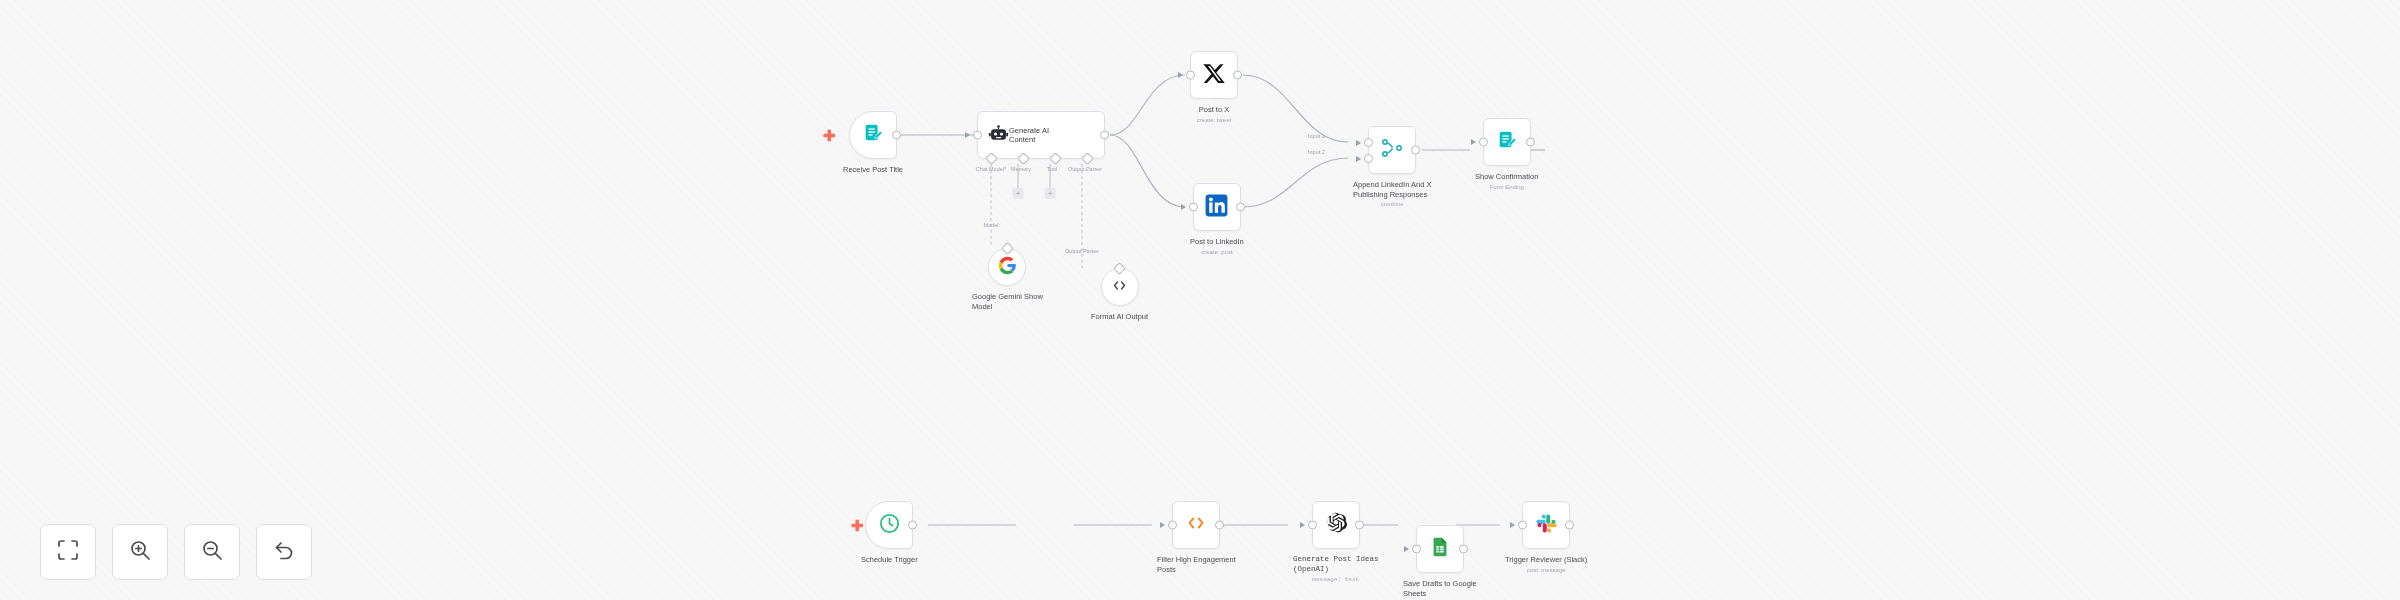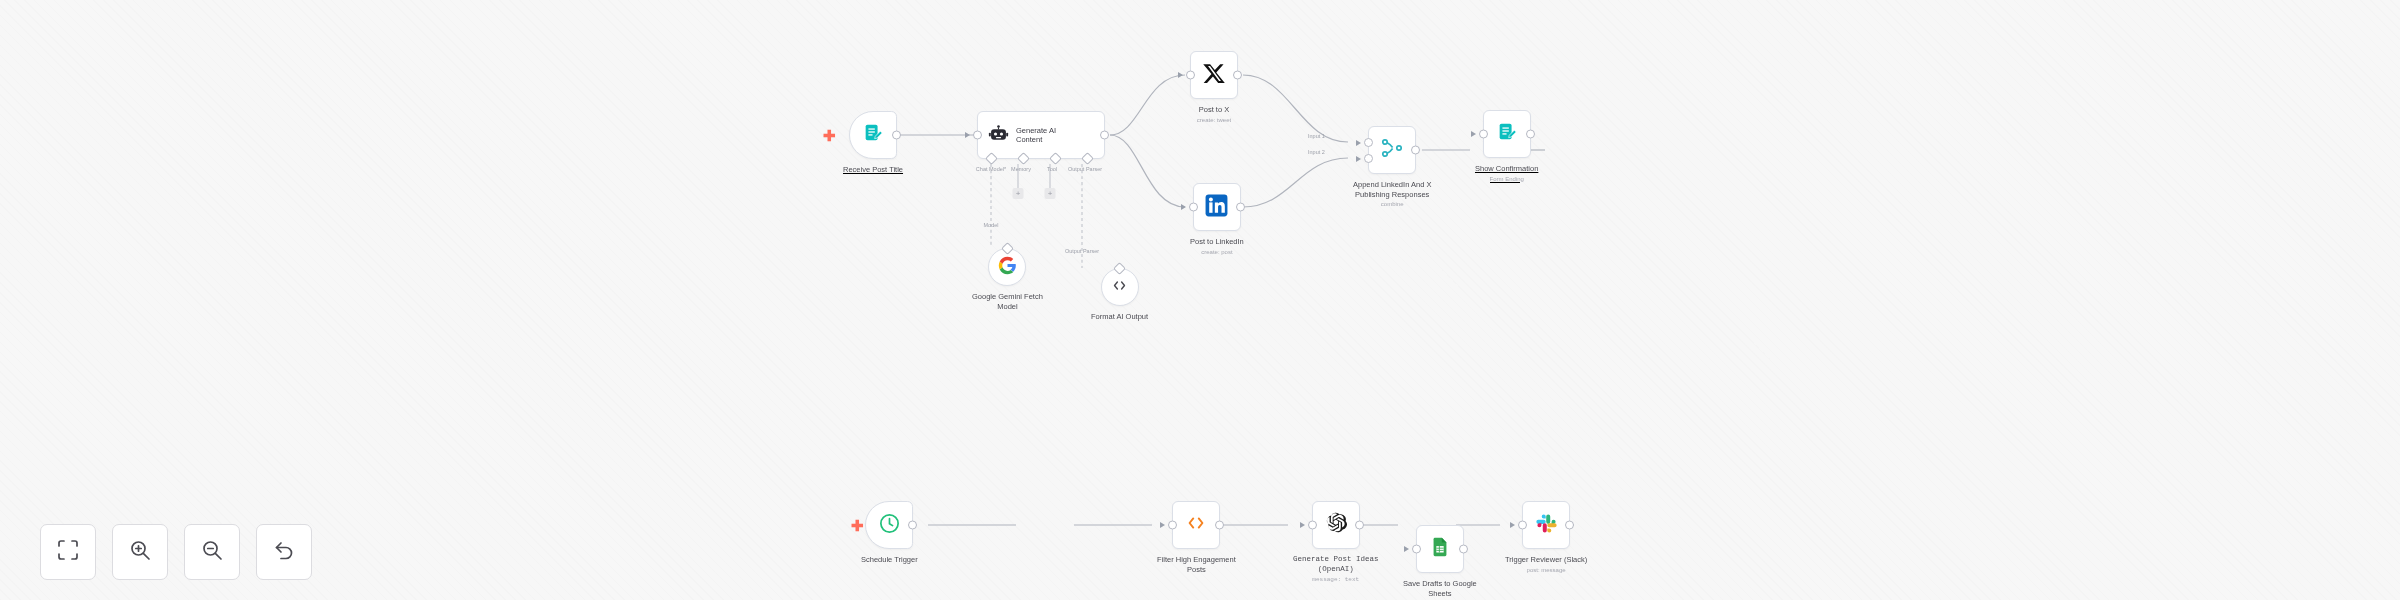--- a/index.html
+++ b/index.html
@@ -25,36 +25,36 @@
   }
   .nbox {
     position: relative;
     background: #fff;
     border: 1px solid #dbdfe7;
     border-radius: 6px;
     display: flex; align-items: center; justify-content: center;
     box-shadow: 0 1px 2px rgba(0,0,0,0.04);
   }
   .nbox.sq { width: 48px; height: 48px; }
-  .nbox.wide { width: 128px; height: 48px; gap: 7px; padding: 0 10px; justify-content: flex-start; }
+  .nbox.wide { width: 128px; height: 48px; padding: 0 10px; justify-content: flex-start; }
   
   .nbox.trig {
     width: 48px; height: 48px;
     border-radius: 26px 6px 6px 26px;
   }
   .nbox.circ {
     width: 38px; height: 38px; border-radius: 50%;
   }
 
   .nlabel {
     margin-top: 6px;
     font-size: 7.5px;
     line-height: 9.5px;
     color: #4b4b52;
-    text-align: center;
+    text-align: left;
     white-space: pre-line;
     max-width: 118px;
     font-weight: 400;
   }
   .nsub {
     margin-top: 2px;
     font-size: 6px;
     line-height: 7px;
     color: #a5a7b0;
     text-align: center;
@@ -170,21 +170,21 @@
     <g stroke="#b0b4bd" stroke-width="1.2" fill="none">
       <path d="M928,525 L1016,525"></path>
       <path d="M1074,525 L1152,525"></path>
       <path d="M1210,525 L1288,525"></path>
       <path d="M1346,525 L1398,525"></path>
       <path d="M1456,525 L1500,525"></path>
       <path d="M1558,525 L1574,525"></path>
     </g>
   </svg>
 
-  <div class="node" style="left:843px; top:111px;text-decoration:underline;">
+  <div class="node" style="left:843px; top:111px;">
     <div class="nbox trig">
       <span>
         <svg width="22" height="22" viewBox="0 0 24 24">
           <rect x="4" y="3" width="13" height="17" rx="2" fill="#0BBFBF"></rect>
           <rect x="7" y="7" width="7" height="1.4" fill="#fff"></rect>
           <rect x="7" y="10.2" width="7" height="1.4" fill="#fff"></rect>
           <rect x="7" y="13.4" width="4.5" height="1.4" fill="#fff"></rect>
           <path d="M14.5 15.5 L20 10 L22 12 L16.5 17.5 L13.8 18.2 Z" fill="#0BBFBF" stroke="#fff" stroke-width="0.7"></path>
         </svg>
       </span>
@@ -237,21 +237,21 @@
       <div class="subport-top"></div>
       <span>
         <svg width="19" height="19" viewBox="0 0 48 48">
           <path fill="#4285F4" d="M45 24c0-1.6-.1-2.7-.4-4H24v7.5h12c-.2 2-1.6 5-4.5 7l6.9 5.3C42.4 36.2 45 30.7 45 24z"></path>
           <path fill="#34A853" d="M24 46c5.9 0 10.9-2 14.5-5.3l-6.9-5.3c-1.9 1.3-4.4 2.2-7.6 2.2-5.8 0-10.7-3.8-12.5-9.1l-7.1 5.5C7.9 41.2 15.4 46 24 46z"></path>
           <path fill="#FBBC05" d="M11.5 28.5c-.5-1.4-.7-2.9-.7-4.5s.3-3.1.7-4.5l-7.1-5.5C2.9 17 2 20.4 2 24s.9 7 2.4 10z"></path>
           <path fill="#EA4335" d="M24 10.5c3.3 0 6.1 1.1 8.4 3.3l6.1-6.1C34.9 4.2 29.9 2 24 2 15.4 2 7.9 6.8 4.4 14l7.1 5.5C13.3 14.3 18.2 10.5 24 10.5z"></path>
         </svg>
       </span>
     </div>
-    <div class="nlabel">Google Gemini Fetch
+    <div class="nlabel">Google Gemini Show
 Model</div>
   </div>
 
   <div class="node" style="left:1063px; top:268px;margin-left:28px;">
     <div class="nbox circ">
       <div class="subport-top"></div>
       <span>
         <svg width="17" height="17" viewBox="0 0 24 24" fill="none" stroke="#4b4b52" stroke-width="2" stroke-linecap="round" stroke-linejoin="round">
           <polyline points="9,7 5,12 9,17"></polyline>
           <polyline points="15,7 19,12 15,17"></polyline>
@@ -311,21 +311,21 @@
       </span>
       <div class="ep out-r"></div>
     </div>
     <div class="nlabel">Append LinkedIn And X
 Publishing Responses</div>
     <div class="nsub">combine</div>
   </div>
   <div class="ioLabel" style="left:1308px; top:133px;">Input 1</div>
   <div class="ioLabel" style="left:1308px; top:149px;">Input 2</div>
 
-  <div class="node" style="left:1475px; top:110px;text-decoration:underline;">
+  <div class="node" style="left:1475px; top:118px;">
     <div class="nbox sq">
       <div class="arrow-in"></div>
       <div class="ep in-l"></div>
       <span>
         <svg width="22" height="22" viewBox="0 0 24 24">
           <rect x="4" y="3" width="13" height="17" rx="2" fill="#0BBFBF"></rect>
           <rect x="7" y="7" width="7" height="1.4" fill="#fff"></rect>
           <rect x="7" y="10.2" width="7" height="1.4" fill="#fff"></rect>
           <rect x="7" y="13.4" width="4.5" height="1.4" fill="#fff"></rect>
           <path d="M14.5 15.5 L20 10 L22 12 L16.5 17.5 L13.8 18.2 Z" fill="#0BBFBF" stroke="#fff" stroke-width="0.7"></path>

